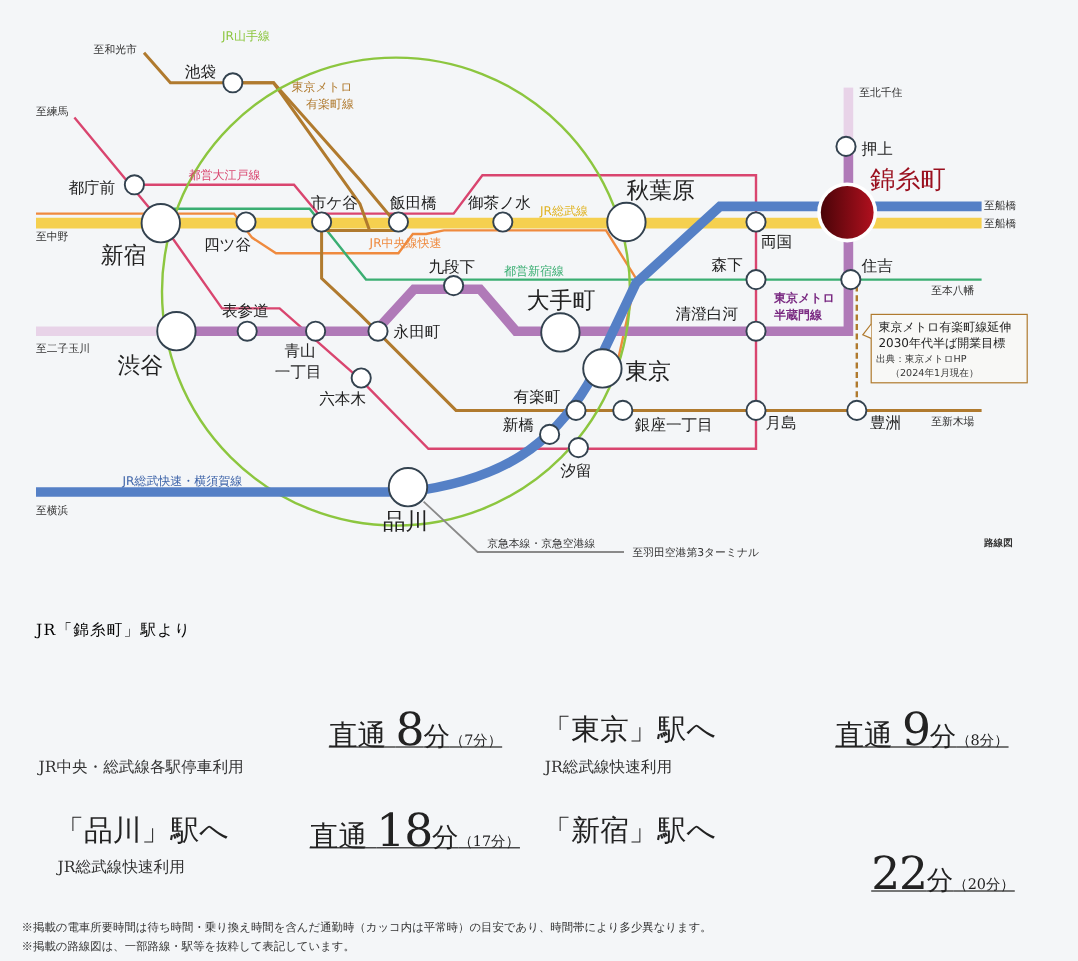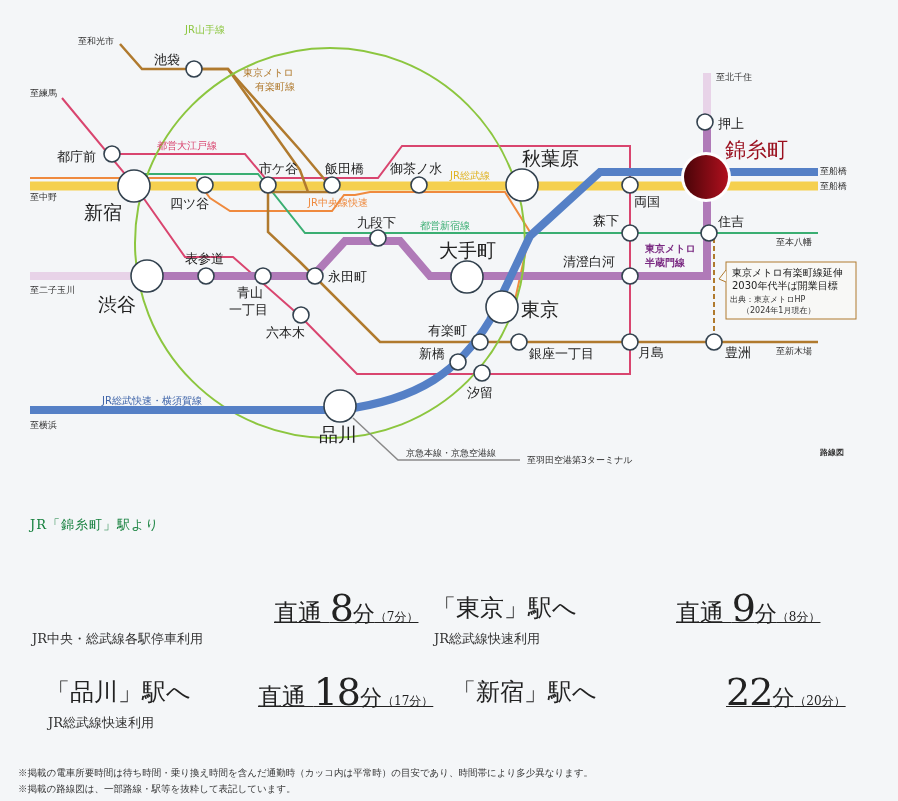--- a/index.html
+++ b/index.html
@@ -5,21 +5,21 @@
   html, body { margin:0; padding:0; }
   body { width:898px; height:801px; background:#f4f6f8; position:relative; overflow:hidden;
          font-family:"DejaVu Sans", sans-serif; color:#222; }
   #map { position:absolute; left:0; top:0; width:898px; height:500px; }
   #map text { font-family:"DejaVu Sans", sans-serif; }
   .st { font-size:13px; fill:#222; }
   .st-big { font-size:19px; fill:#222; }
   .dest { font-size:9px; fill:#333; }
   .ln { font-size:10px; }
   .serif { font-family:"DejaVu Serif", "Liberation Serif", serif; }
-  .origin { position:absolute; left:30px; top:516px; font-size:13px; color:#15803d; letter-spacing:1px; }
+  .origin { position:absolute; left:30px; top:516px; font-size:13px; color:#000000; letter-spacing:1px; }
   .route { position:absolute; height:60px; }
   .route .name { position:absolute; left:0; top:0; font-size:24px; color:#222; white-space:nowrap; }
   .route .time { position:absolute; top:-6px; white-space:nowrap; color:#222;text-decoration:underline; }
   .route .time .lbl { font-size:24px; }
   .route .time .min { font-size:38px; letter-spacing:-1px; }
   .route .time .unit { font-size:22px; }
   .route .time .norm { font-size:12px; }
   .route .note { position:absolute; left:2px; top:38px; font-size:13px; color:#333; white-space:nowrap; }
   .footnote { position:absolute; left:18px; font-size:9.5px; color:#333; white-space:nowrap; }
 </style>
@@ -161,37 +161,37 @@
 
 <div class="origin serif">JR「錦糸町」駅より</div>
 
 <div class="route serif" style="left:30px; top:592px; width:400px;">
   <div class="time" style="left:244px;">
     <span class="lbl">直通 </span><span class="min">8</span><span class="unit">分</span><span class="norm">（7分）</span>
   </div>
   <div class="note">JR中央・総武線各駅停車利用</div>
 </div>
 
-<div class="route serif" style="left:432px; top:592px; width:420px;">
+<div class="route serif" style="left:452px; top:592px; width:420px;">
   <div class="name">「東京」駅へ</div>
   <div class="time" style="left:244px;">
     <span class="lbl">直通 </span><span class="min">9</span><span class="unit">分</span><span class="norm">（8分）</span>
   </div>
   <div class="note">JR総武線快速利用</div>
 </div>
 
 <div class="route serif" style="left:30px; top:676px; width:400px;margin-left:16px;">
   <div class="name">「品川」駅へ</div>
   <div class="time" style="left:212px;">
     <span class="lbl">直通 </span><span class="min">18</span><span class="unit">分</span><span class="norm">（17分）</span>
   </div>
   <div class="note">JR総武線快速利用</div>
 </div>
 
 <div class="route serif" style="left:452px; top:676px; width:420px;">
   <div class="name">「新宿」駅へ</div>
-  <div class="time" style="left:274px;">
+  <div class="time" style="left:274px;margin-top:36px;">
     <span class="lbl"></span><span class="min">22</span><span class="unit">分</span><span class="norm">（20分）</span>
   </div>
 </div>
 
 <div class="footnote serif" style="top:767px;">※掲載の電車所要時間は待ち時間・乗り換え時間を含んだ通勤時（カッコ内は平常時）の目安であり、時間帯により多少異なります。</div>
 <div class="footnote serif" style="top:783px;">※掲載の路線図は、一部路線・駅等を抜粋して表記しています。</div>
 
 </body></html>

